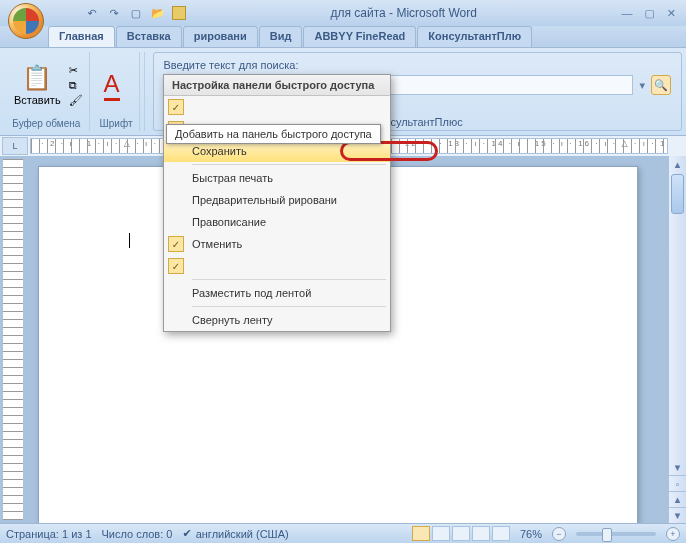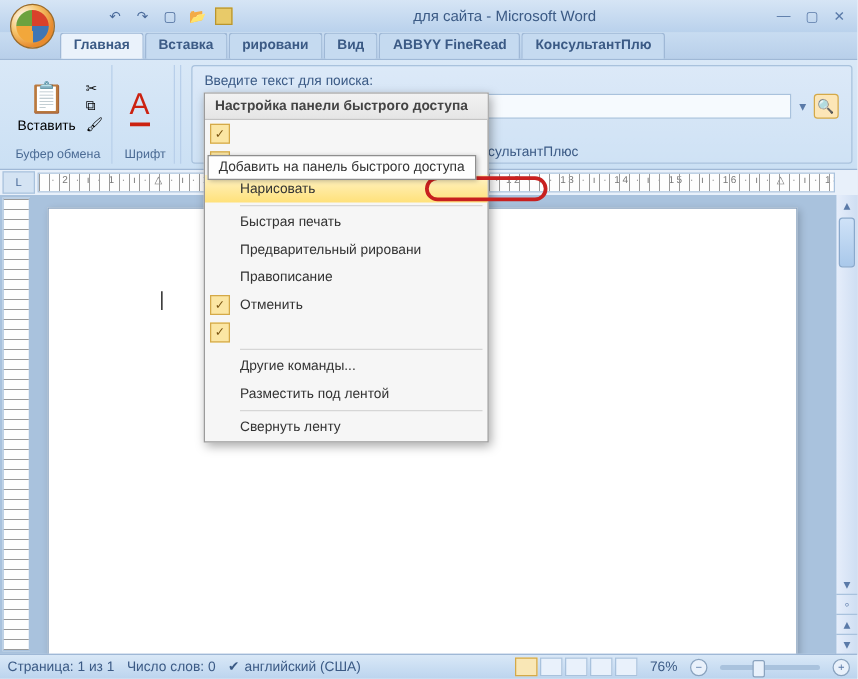--- a/index.html
+++ b/index.html
@@ -200,21 +200,21 @@
         </div>
       </div>
       <div class="menu-item">
         <div class="check-col">
           <div class="check-box">✓</div>
         </div>
         <div class="lbl">Открыть</div>
       </div>
       <div class="menu-item highlight">
         <div class="check-col"></div>
-        <div class="lbl">Нарисовать</div>
+        <div class="lbl">Сохранить</div>
         <div class="red-oval"></div>
       </div>
       <div class="menu-sep"></div>
       <div class="menu-item">
         <div class="check-col"></div>
         <div class="lbl">Быстрая печать</div>
       </div>
       <div class="menu-item">
         <div class="check-col"></div>
         <div class="lbl">Предварительный рировани</div>
@@ -230,24 +230,20 @@
         <div class="lbl">Отменить</div>
       </div>
       <div class="menu-item">
         <div class="check-col">
           <div class="check-box">✓</div>
         </div>
       </div>
       <div class="menu-sep"></div>
       <div class="menu-item">
         <div class="check-col"></div>
-        <div class="lbl">Другие команды...</div>
-      </div>
-      <div class="menu-item">
-        <div class="check-col"></div>
         <div class="lbl">Разместить под лентой</div>
       </div>
       <div class="menu-sep"></div>
       <div class="menu-item">
         <div class="check-col"></div>
         <div class="lbl">Свернуть ленту</div>
       </div>
     </div>
 </div>
 

